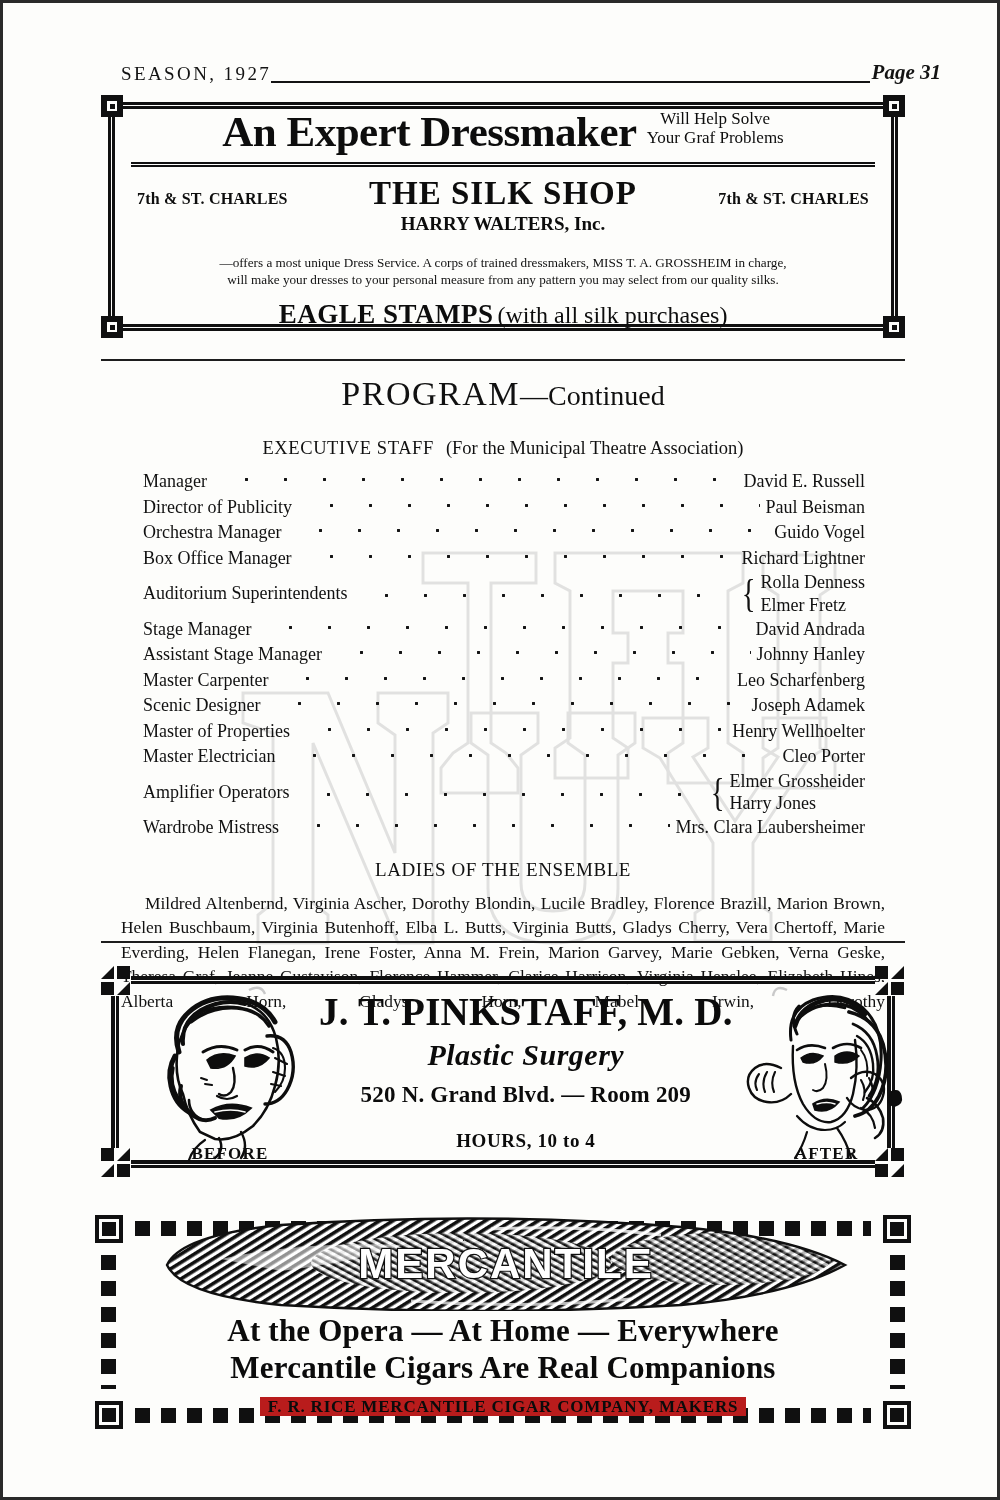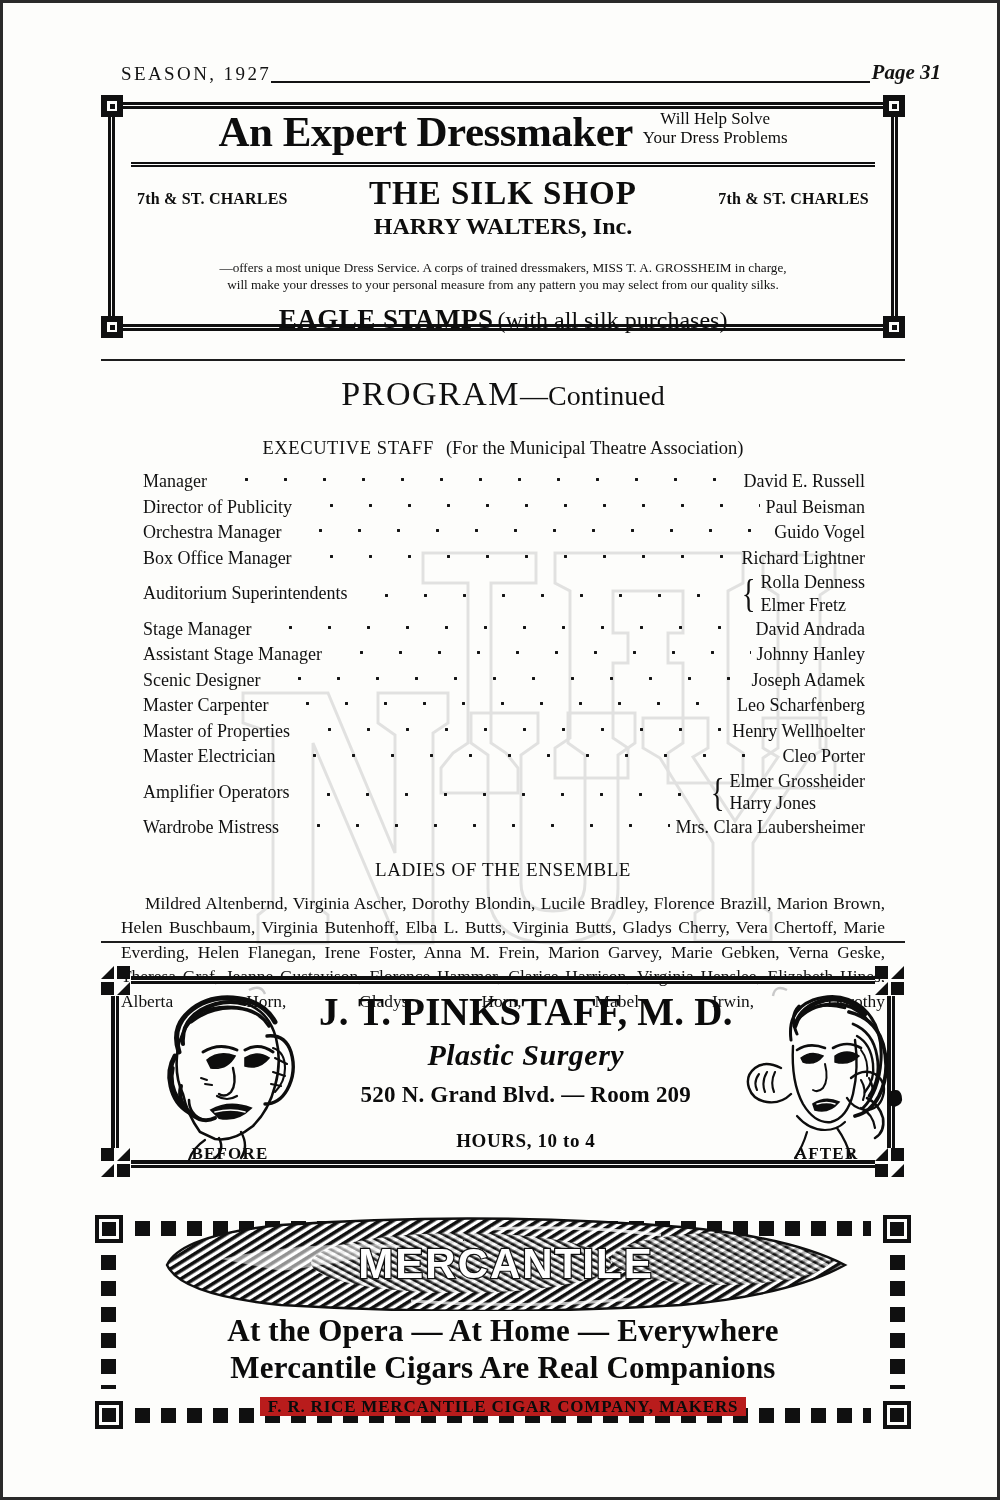--- a/index.html
+++ b/index.html
@@ -184,21 +184,21 @@
     font-weight: bold;
     font-size: 33px;
     letter-spacing: 1px;
     color: #0d0d0d;
     white-space: nowrap;
   }
   .silk-walters {
     text-align: center;
     font-family: "Liberation Serif", serif;
     font-weight: bold;
-    font-size: 24px;
+    font-size: 19px;
     color: #0d0d0d;
     margin-top: 1px;
   }
   .silk-fine {
     text-align: center;
     font-family: "Liberation Serif", serif;
     font-size: 13.2px;
     line-height: 1.28;
     color: #111;
     margin-top: 20px;
@@ -597,21 +597,21 @@
       <div class="corner-sq" style="right:0;bottom:0">
           <i></i>
         </div>
     </div>
 
     <div class="silk-body">
       <div class="silk-head">
         <div class="big">An Expert Dressmaker</div>
         <div class="side">
           <div>Will Help Solve</div>
-          <div>Your Dress Problems</div>
+          <div>Your Graf Problems</div>
         </div>
       </div>
       <div class="silk-sep"></div>
       <div class="silk-row2">
         <div class="addr">7th &amp; ST. CHARLES</div>
         <div class="shop">THE SILK SHOP</div>
         <div class="addr">7th &amp; ST. CHARLES</div>
       </div>
       <div class="silk-walters">HARRY WALTERS, Inc.</div>
       <div class="silk-fine">
@@ -693,29 +693,29 @@
         <span class="who">David Andrada</span>
       </div>
 
       <div class="staff-row">
         <span class="role">Assistant Stage Manager</span>
         <span class="leader"></span>
         <span class="who">Johnny Hanley</span>
       </div>
 
       <div class="staff-row">
+        <span class="role">Master Carpenter</span>
+        <span class="leader"></span>
+        <span class="who">Leo Scharfenberg</span>
+      </div>
+
+      <div class="staff-row">
         <span class="role">Scenic Designer</span>
         <span class="leader"></span>
         <span class="who">Joseph Adamek</span>
-      </div>
-
-      <div class="staff-row">
-        <span class="role">Master Carpenter</span>
-        <span class="leader"></span>
-        <span class="who">Leo Scharfenberg</span>
       </div>
 
       <div class="staff-row">
         <span class="role">Master of Properties</span>
         <span class="leader"></span>
         <span class="who">Henry Wellhoelter</span>
       </div>
 
       <div class="staff-row">
         <span class="role">Master Electrician</span>

